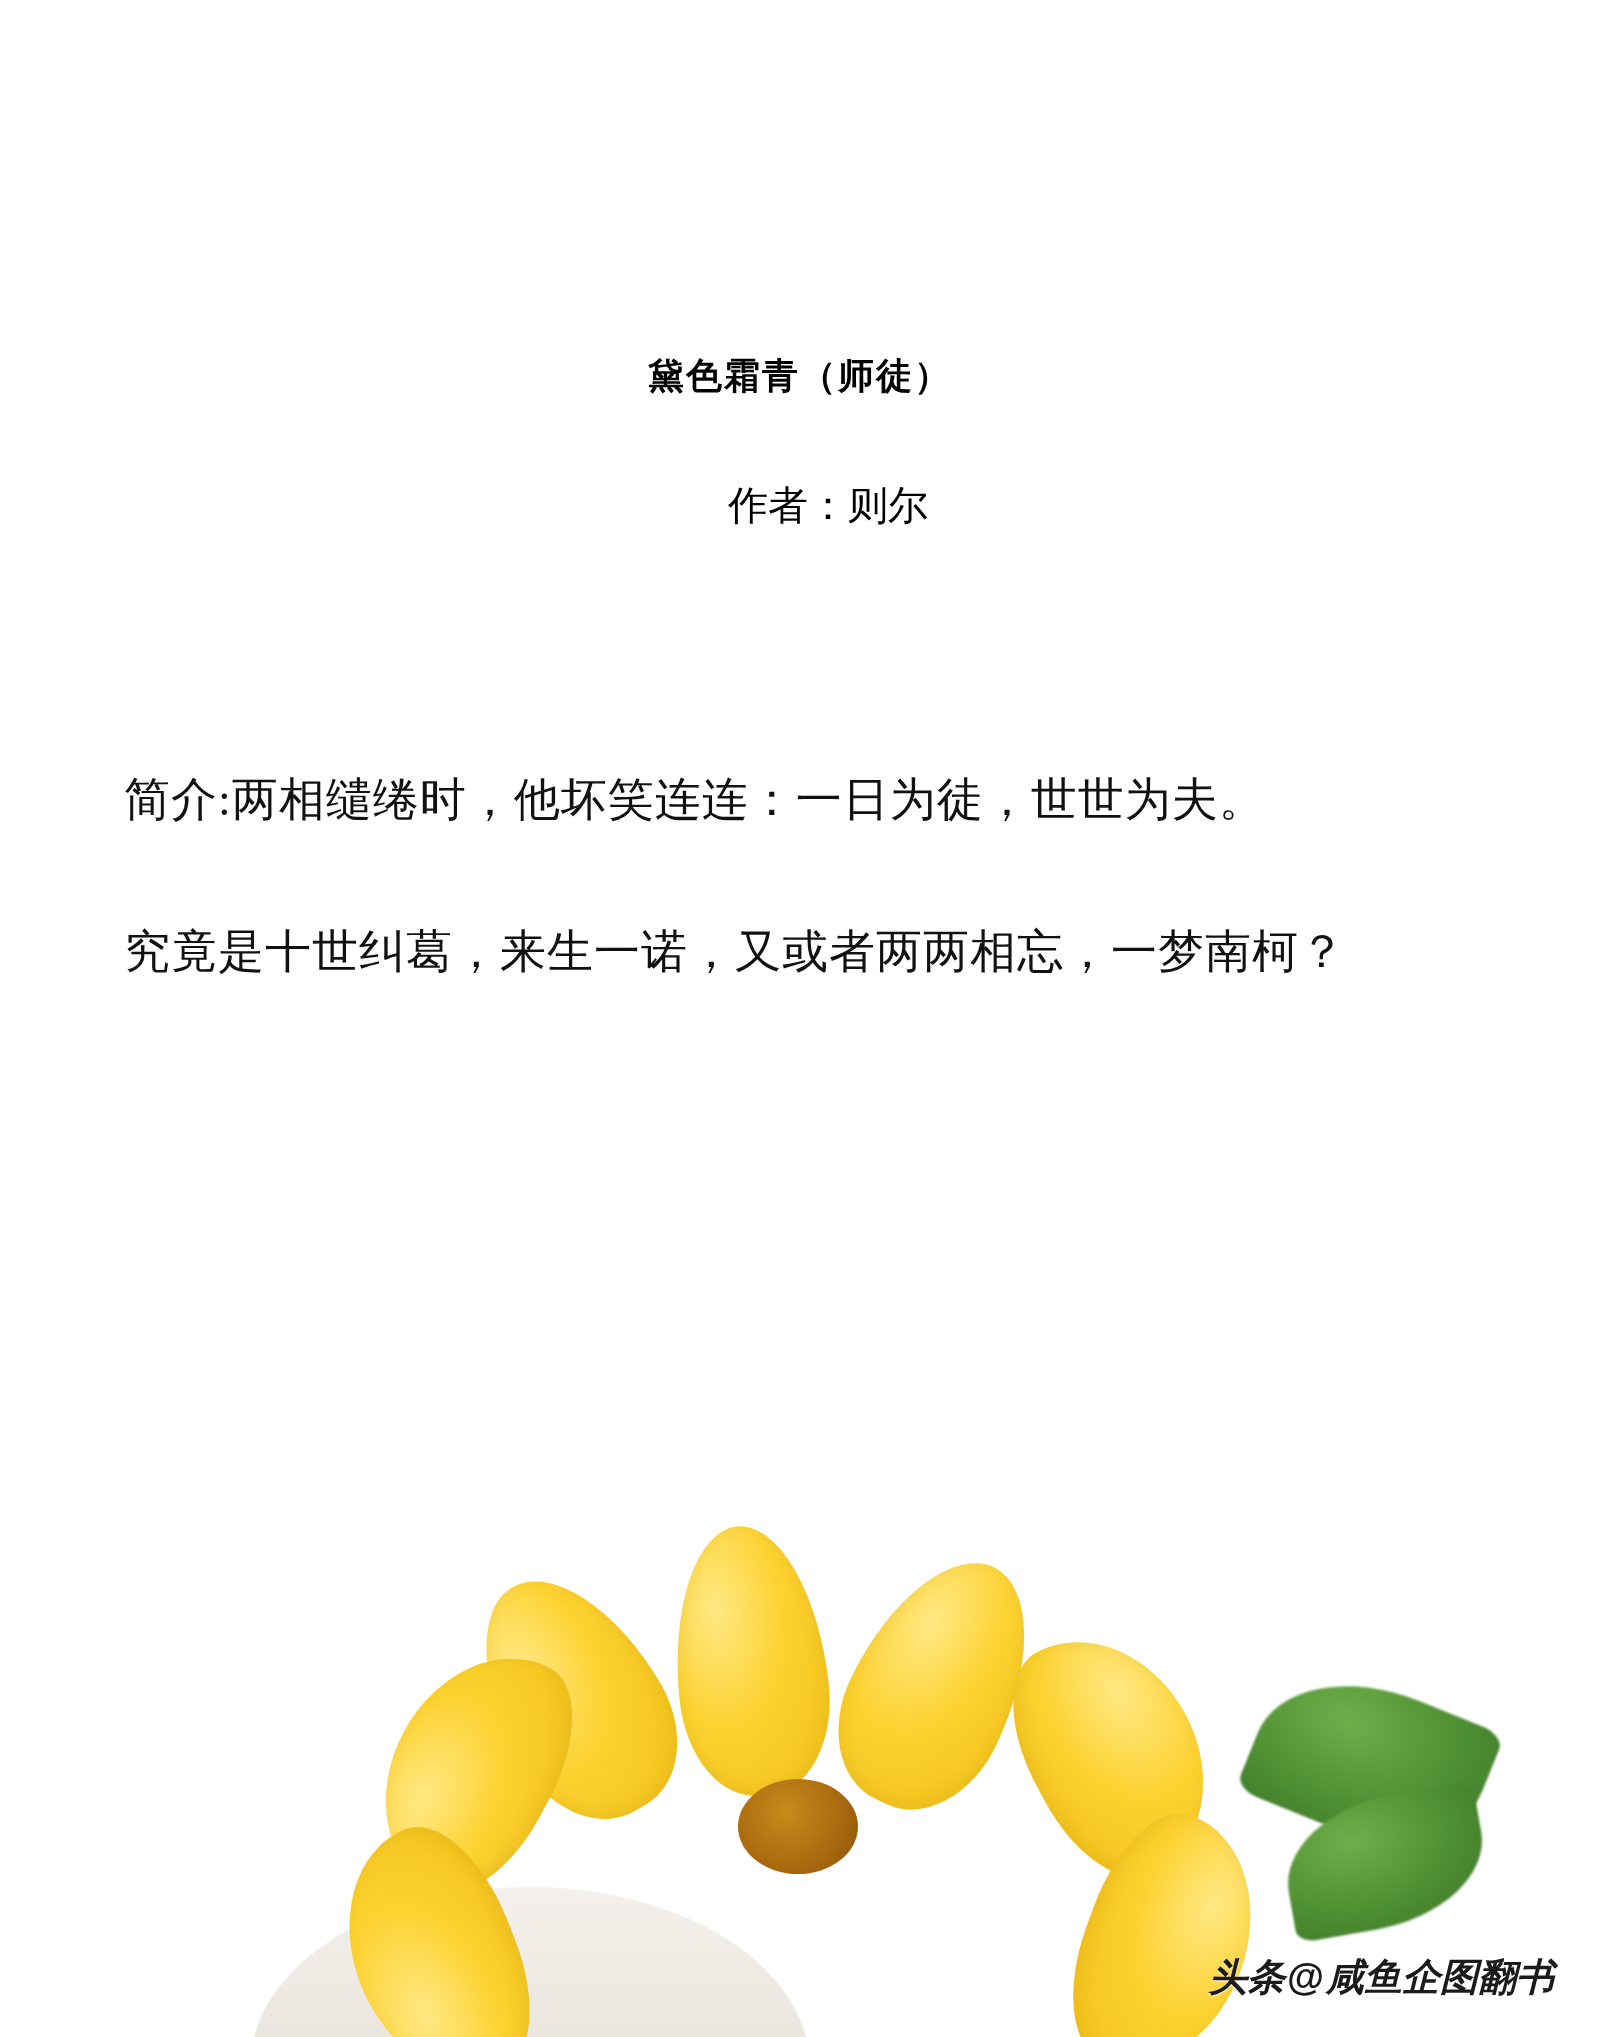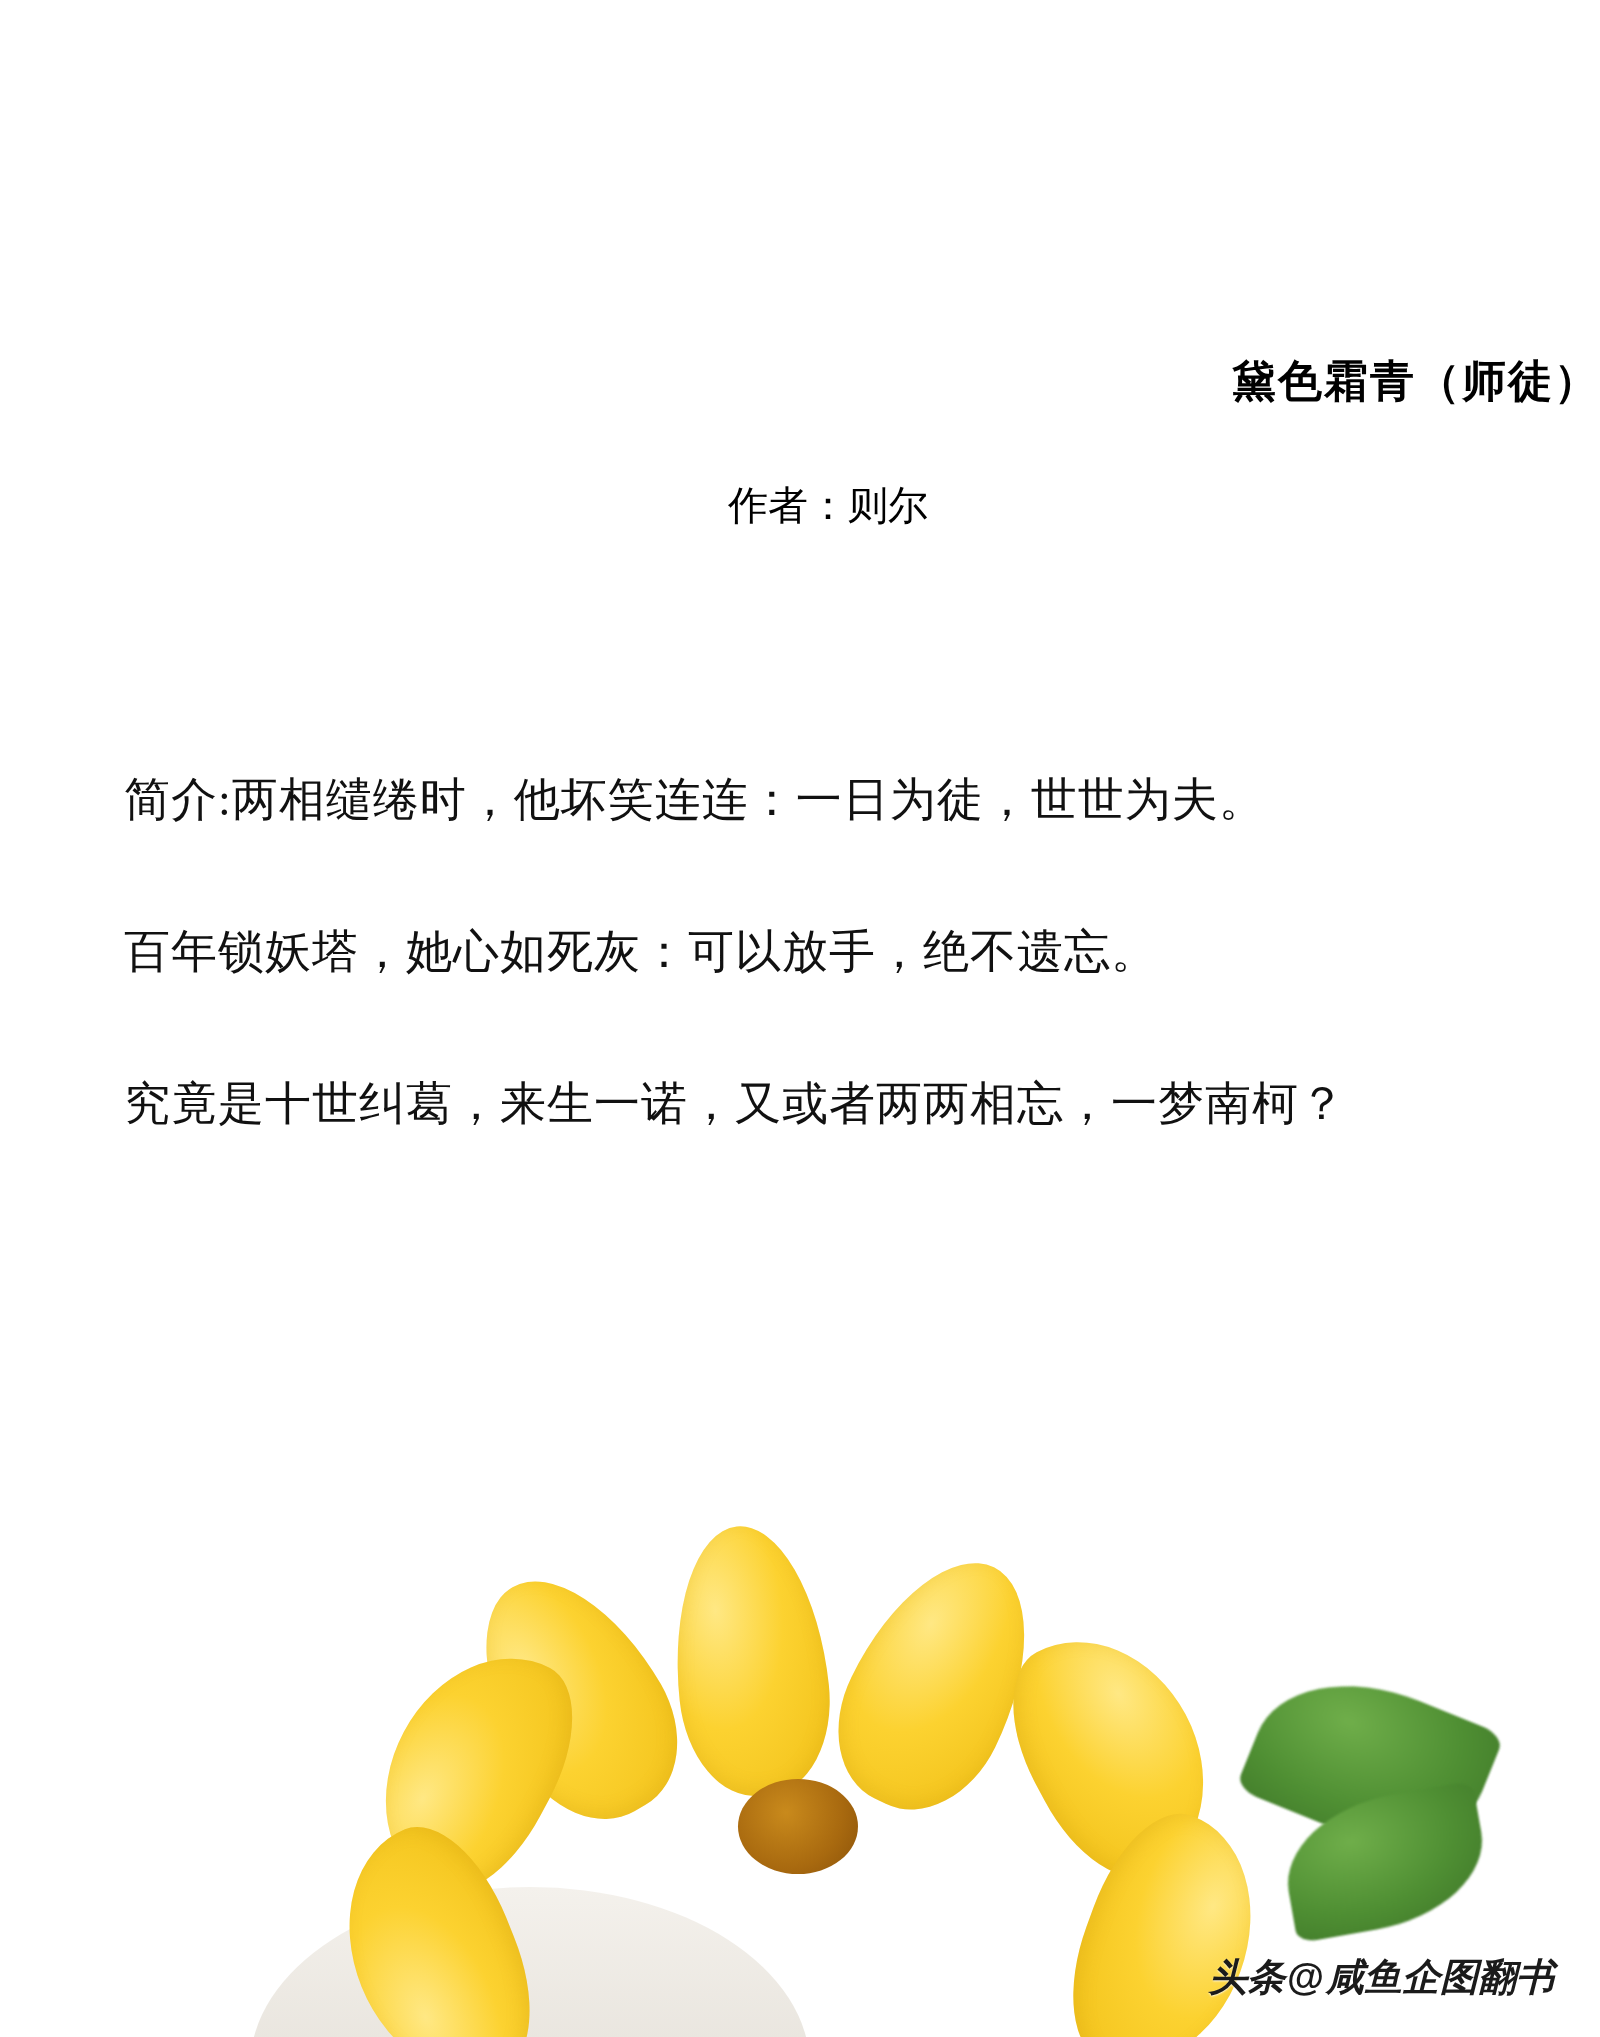--- a/index.html
+++ b/index.html
@@ -20,24 +20,24 @@
     inset: 0;
     background: #ffffff;
   }
 
   
   .title {
     position: absolute;
     top: 352px;
     left: 0;
     width: 100%;
-    text-align: right;
+    text-align: center;
     font-family: Liberation Mono, monospace;
     font-weight: bold;
-    font-size: 44px;
+    font-size: 36px;
     letter-spacing: 2px;
     color: #000000;
   }
   .author {
     position: absolute;
     top: 478px;
     left: 0;
     width: 100%;
     text-align: center;
     font-family: "Liberation Serif", "DejaVu Serif", serif;
@@ -127,21 +127,20 @@
 <body>
 
 <div class="page">
 
   <div class="title">黛色霜青（师徒）</div>
 
   <div class="author">作者：则尔</div>
 
   <div class="body-text">
     <p class="p-wrap">简介:两相缱绻时，他坏笑连连：一日为徒，世世为夫。</p>
-    <p class="p-wrap">百年锁妖塔，她心如死灰：可以放手，绝不遗忘。</p>
     <p class="p-wrap">究竟是十世纠葛，来生一诺，又或者两两相忘，一梦南柯？</p>
   </div>
 
   <div class="art">
     <div class="vase"></div>
 
     <div class="leaf blur-soft" style="left:1255px; top:170px; width:230px; height:150px; transform:rotate(22deg);"></div>
     <div class="leaf blur-soft" style="left:1285px; top:280px; width:200px; height:130px; transform:rotate(-10deg);"></div>
 
     <div class="petal" style="left:690px; top:8px;  width:150px; height:270px; transform:rotate(-6deg);"></div>

